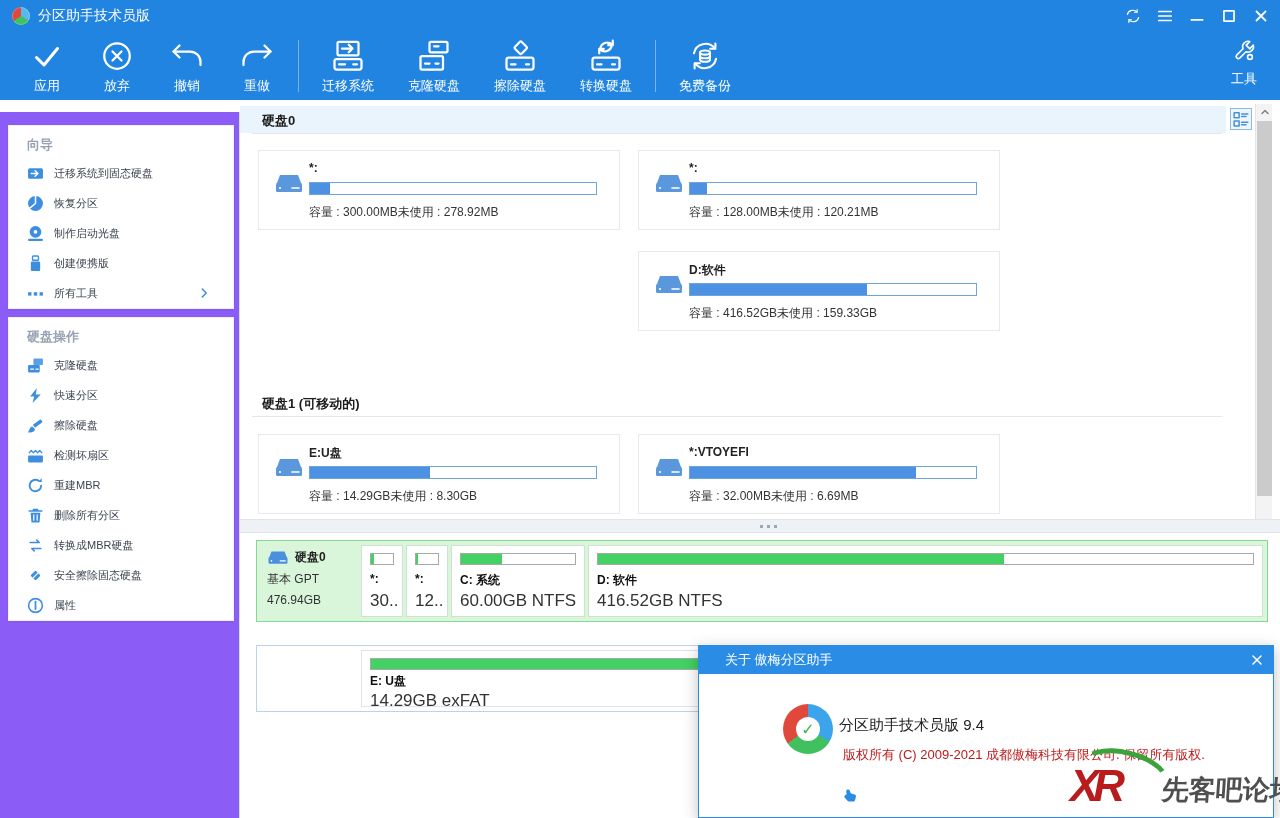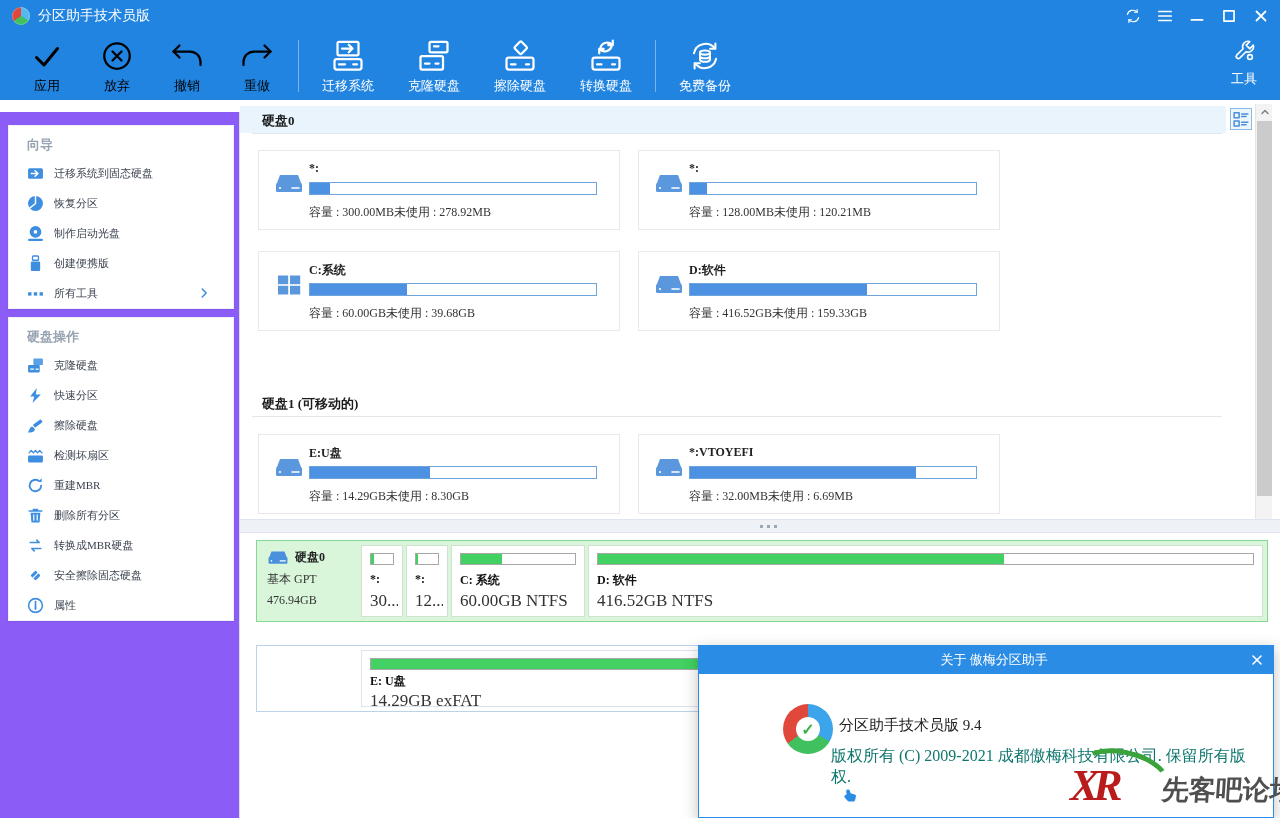--- a/index.html
+++ b/index.html
@@ -1,35 +1,35 @@
 <!DOCTYPE html>
 <html><head>
 <meta charset="utf-8">
 <style>
   html,body{margin:0;padding:0;width:1280px;height:818px;overflow:hidden;
     font-family:"Liberation Sans","DejaVu Sans",sans-serif;background:#fff;}
-  .window{position:absolute;inset:0;border-bottom:2px solid #0b0b0b;box-sizing:border-box;font-family:Liberation Serif, serif;}
+  .window{position:absolute;inset:0;border-bottom:2px solid #0b0b0b;box-sizing:border-box;}
   .ic{display:inline-flex;align-items:center;justify-content:center;}
   .ic svg{display:block;}
 
   
   .titlebar{position:absolute;left:0;top:0;width:1280px;height:32px;background:#2184e0;}
   .app-logo{position:absolute;left:12px;top:7px;width:18px;height:18px;border-radius:50%;
     background:conic-gradient(#57b7ef 0 120deg,#41c05f 120deg 235deg,#e0483c 235deg 360deg);
     box-shadow:inset 0 0 0 1px rgba(255,255,255,.25);}
   .app-title{position:absolute;left:38px;top:7px;color:#fff;font-size:14px;}
   .win-controls{position:absolute;right:10px;top:0;height:32px;display:flex;align-items:center;gap:14px;color:#fff;}
   .win-controls .ic{width:18px;height:18px;cursor:pointer;}
 
   
   .toolbar{position:absolute;left:0;top:32px;width:1280px;height:68px;background:#2184e0;display:flex;align-items:flex-start;}
   .tbtn{width:70px;margin-top:6px;display:flex;flex-direction:column;align-items:center;color:#fff;cursor:pointer;}
   .tbtn .ic{width:36px;height:36px;}
   .tlabel{font-size:13px;margin-top:3px;white-space:nowrap;}
-  .tbtn.disabled{color:#000000;}
+  .tbtn.disabled{color:#ffffff;}
   .tbtn.big{width:86px;}
   .tsep{width:1px;height:52px;background:rgba(255,255,255,.4);margin:8px 6px 0 6px;}
   .tools-btn{position:absolute;right:8px;top:38px;width:56px;display:flex;flex-direction:column;align-items:center;color:#fff;cursor:pointer;}
   .tools-btn .ic{width:26px;height:26px;}
   .tools-btn .tlabel{margin-top:6px;}
 
   
   .sidebar{position:absolute;left:0;top:112px;width:240px;height:718px;background:#8b5cf6;border-right:1px solid #d8e0ea;box-sizing:border-box;}
   .side-card{position:absolute;left:8px;width:224px;background:#fff;border:1px solid #eef2f7;box-shadow:0 1px 2px rgba(0,0,0,.04);}
   .side-card h3{margin:10px 0 4px 18px;font-size:13px;color:#97a3b1;font-weight:bold;}
@@ -75,28 +75,28 @@
   .pbar{position:absolute;left:8px;right:8px;top:7px;height:12px;border:1px solid #a8a8a8;background:#fff;box-sizing:border-box;}
   .pfill{height:100%;background:#42d162;}
   .plabel{position:absolute;left:8px;top:26px;font-size:12px;font-weight:bold;color:#111;white-space:nowrap;overflow:hidden;max-width:calc(100% - 12px);}
   .psize{position:absolute;left:8px;top:45px;font-size:17px;color:#333;white-space:nowrap;overflow:hidden;max-width:calc(100% - 12px);}
   .disk-row.compact .plabel{top:22px;}
   .disk-row.compact .psize{top:40px;}
 
   
   .dialog{position:absolute;left:698px;top:645px;width:576px;height:173px;background:#fff;
     border:1px solid #2a8ce4;box-shadow:0 4px 14px rgba(0,0,0,.25);z-index:40;overflow:hidden;box-sizing:border-box;}
-  .dlg-title{position:absolute;left:0;top:0;right:0;height:28px;background:#2a8ce4;color:#fff;font-size:13px;line-height:28px;padding-left:16px;box-sizing:border-box;text-align:center;}
+  .dlg-title{position:absolute;left:0;top:0;right:0;height:28px;background:#2a8ce4;color:#fff;font-size:13px;line-height:28px;padding-left:26px;box-sizing:border-box;}
   .dlg-close{position:absolute;right:8px;top:6px;width:16px;height:16px;color:#fff;cursor:pointer;}
   .dlg-logo{position:absolute;left:84px;top:58px;width:50px;height:50px;border-radius:50%;
     background:conic-gradient(#3ba4ea 0 120deg,#41c05f 120deg 235deg,#e0483c 235deg 360deg);}
   .dlg-logo .check{position:absolute;left:13px;top:13px;width:24px;height:24px;border-radius:50%;background:#fff;
     color:#3cb24a;font-size:16px;font-weight:bold;display:flex;align-items:center;justify-content:center;}
   .dlg-product{position:absolute;left:140px;top:70px;font-size:15px;color:#222;}
-  .dlg-copy{position:absolute;left:132px;top:100px;font-size:16px;color:#0f766e;width:420px;}
+  .dlg-copy{position:absolute;left:144px;top:100px;font-size:13px;color:#b91c1c;width:420px;}
   .dlg-hand{position:absolute;left:143px;top:142px;width:16px;height:16px;color:#2a8ce4;}
 
   
   .watermark{position:absolute;left:1070px;top:756px;width:208px;height:60px;z-index:60;pointer-events:none;}
   .wm-logo{position:absolute;left:0;top:8px;font-size:44px;font-weight:bold;font-style:italic;color:#b91c1c;letter-spacing:-6px;line-height:1;}
   .wm-swoosh{position:absolute;left:6px;top:-6px;width:86px;height:44px;border:5px solid transparent;border-top:5px solid #3aa43b;border-radius:50%;transform:rotate(14deg);}
   .wm-text{position:absolute;left:92px;top:16px;font-size:27px;font-weight:bold;color:#4f4f4f;white-space:nowrap;transform:skewX(-4deg);}
 </style>
 </head>
 <body>
@@ -430,38 +430,20 @@
             <circle cx="5" cy="15" r="1.1" fill="#fff" stroke="none"></circle>
           </svg>
         </span>
         <div class="dname">*:</div>
         <div class="dbar">
           <div class="dfill" style="width:6%"></div>
         </div>
         <div class="dstats">
           <span>容量 : 128.00MB</span>
           <span>未使用 : 120.21MB</span>
-        </div>
-      </div>
-      <div class="dcard" style="left:18px;top:151px">
-        <span class="ic card-ic">
-          <svg viewBox="0 0 28 22" width="100%" height="100%" fill="none" stroke="currentColor" stroke-width="1.5" stroke-linecap="round" stroke-linejoin="round">
-            <rect x="3" y="1.5" width="10.2" height="8.7" fill="currentColor" stroke="none"></rect>
-            <rect x="15" y="1.5" width="10.2" height="8.7" fill="currentColor" stroke="none"></rect>
-            <rect x="3" y="11.8" width="10.2" height="8.7" fill="currentColor" stroke="none"></rect>
-            <rect x="15" y="11.8" width="10.2" height="8.7" fill="currentColor" stroke="none"></rect>
-          </svg>
-        </span>
-        <div class="dname">C:系统</div>
-        <div class="dbar">
-          <div class="dfill" style="width:34%"></div>
-        </div>
-        <div class="dstats">
-          <span>容量 : 60.00GB</span>
-          <span>未使用 : 39.68GB</span>
         </div>
       </div>
       <div class="dcard" style="left:398px;top:151px">
         <span class="ic card-ic">
           <svg viewBox="0 0 28 22" width="100%" height="100%" fill="none" stroke="currentColor" stroke-width="1.5" stroke-linecap="round" stroke-linejoin="round">
             <path d="M5 2h18l3.4 9H1.6z" fill="currentColor" stroke="none"></path>
             <rect x="1" y="10" width="26" height="9" rx="1.5" fill="currentColor" stroke="none"></rect>
             <path d="M17 15h7" stroke="#fff" stroke-width="1.6"></path>
             <circle cx="5" cy="15" r="1.1" fill="#fff" stroke="none"></circle>
           </svg>

